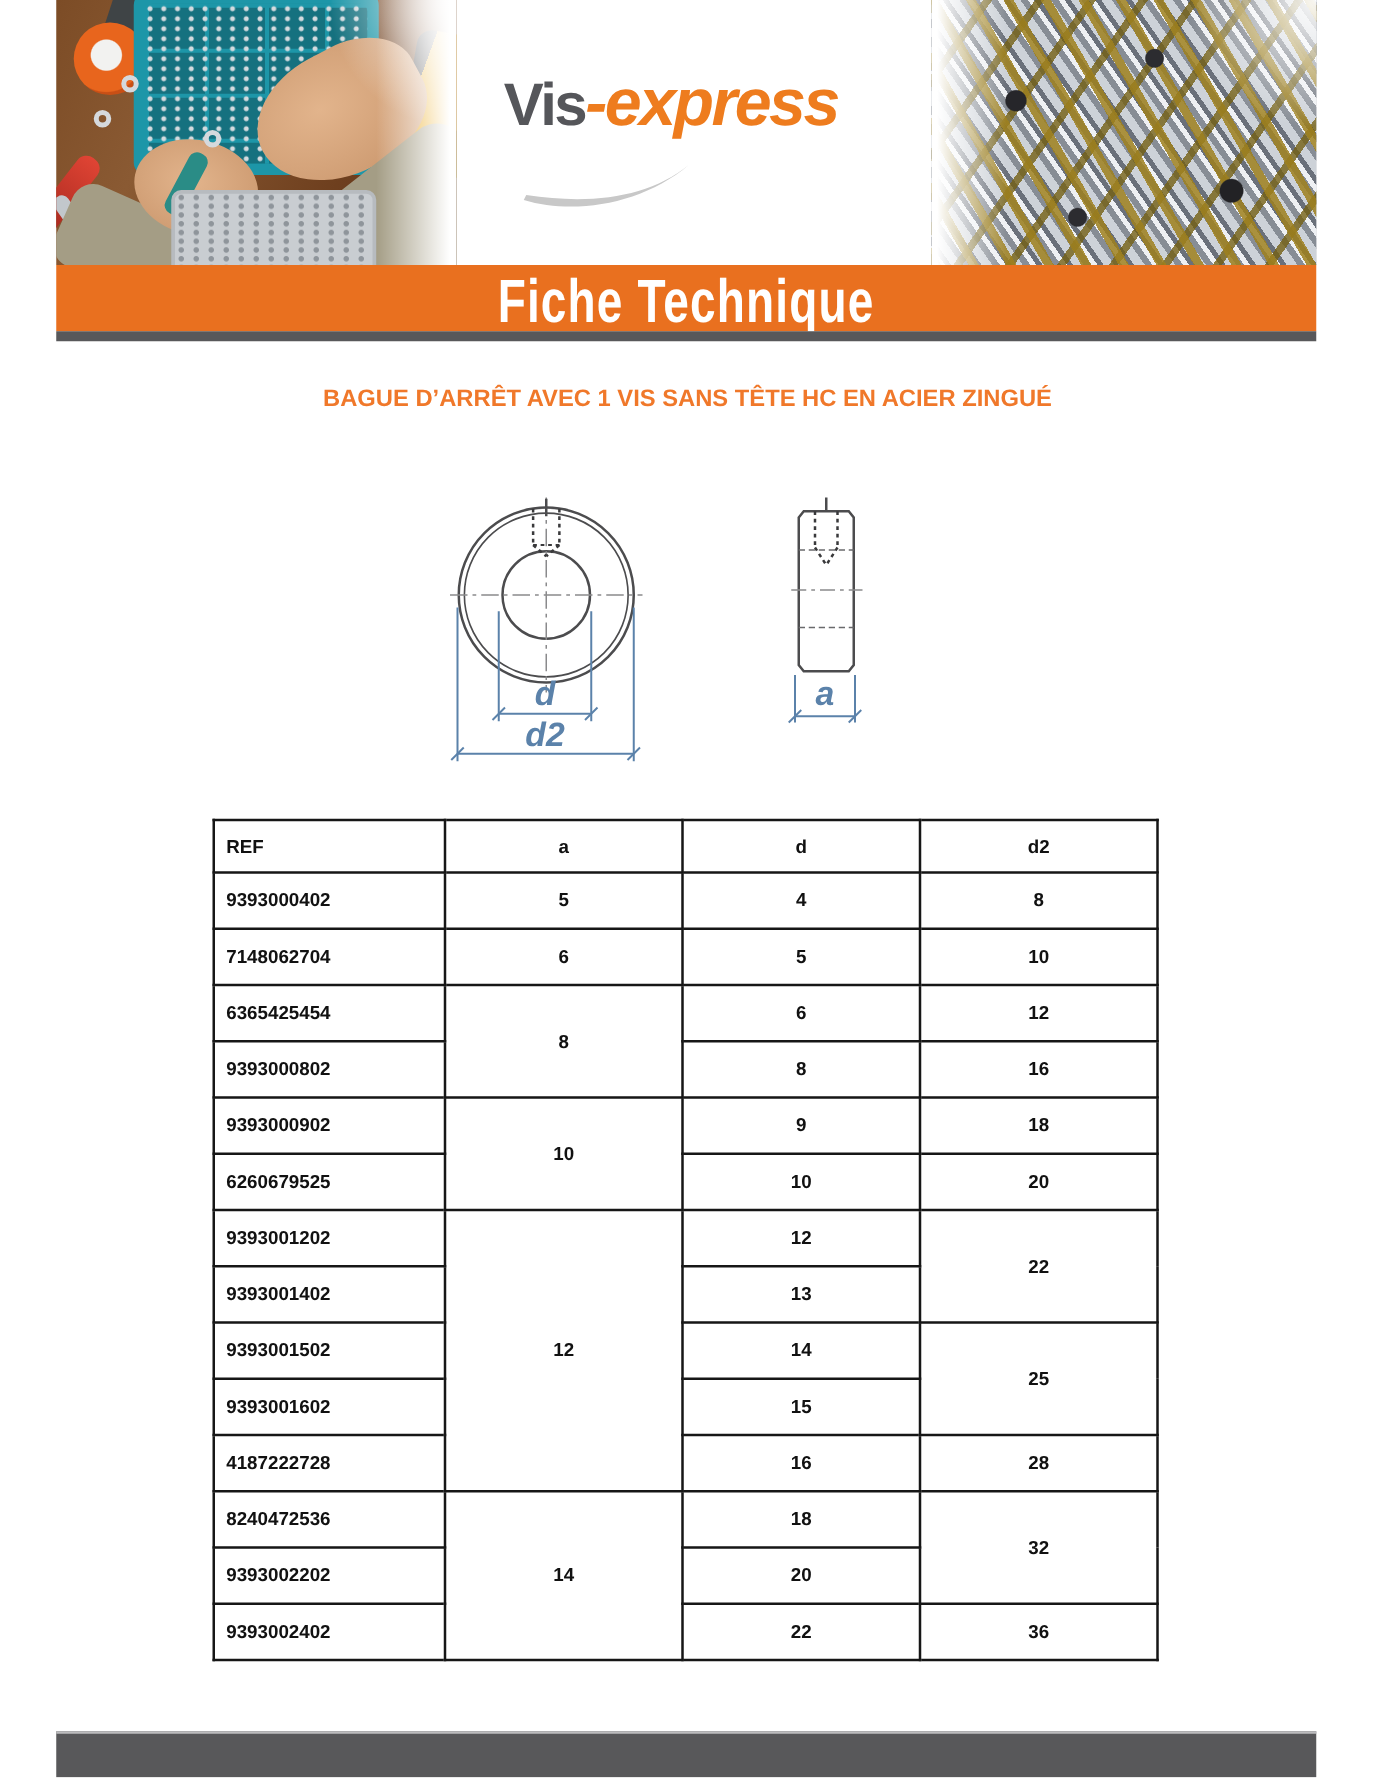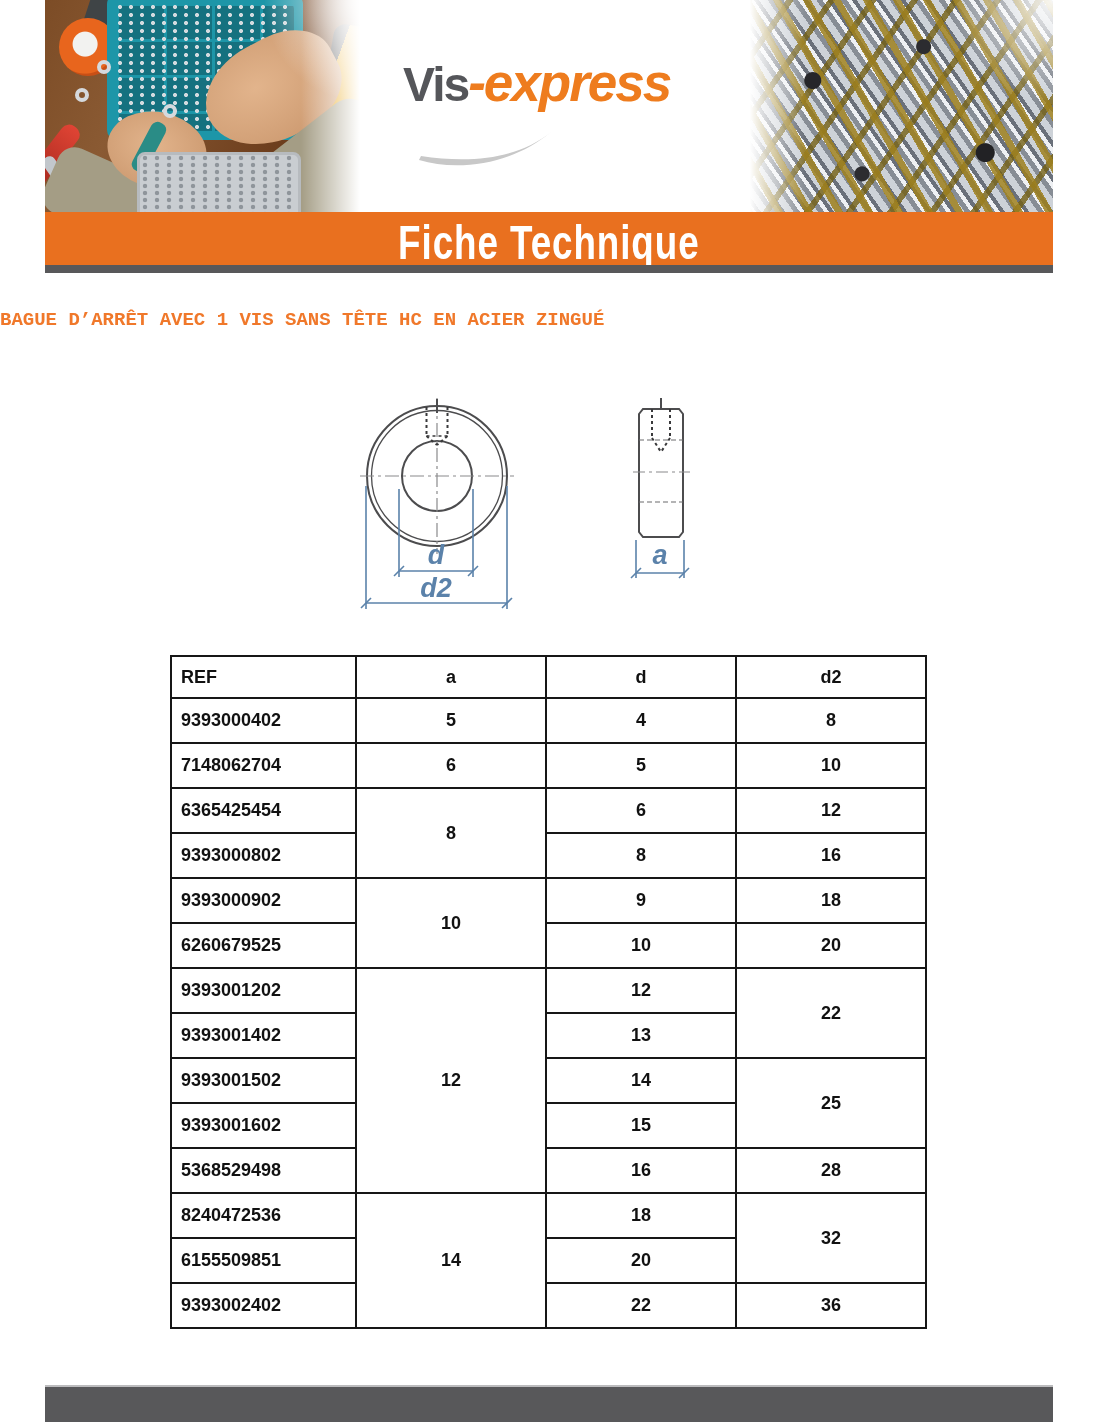--- a/index.html
+++ b/index.html
@@ -61,29 +61,29 @@
   .swoosh{position:absolute;left:14px;top:76px;}
 
   
   .banner{position:absolute;left:45px;top:212px;width:1008px;height:53px;background:#e9701f;
           display:flex;align-items:flex-end;justify-content:center;}
   .banner-text{display:inline-block;color:#ffffff;font-weight:bold;font-size:40px;letter-spacing:1px;
           transform:scale(0.92,1.22);}
   .banner-shadow{position:absolute;left:45px;top:265px;width:1008px;height:8px;background:#58585a;}
 
   
-  .title{position:absolute;left:0;top:306px;width:1100px;text-align:left;color:#f0782a;
-         font-weight:bold;font-size:19px;line-height:28px;font-family:Liberation Mono, monospace;}
+  .title{position:absolute;left:0;top:306px;width:1100px;text-align:center;color:#f0782a;
+         font-weight:bold;font-size:19px;line-height:28px;}
 
   
   .drawing{position:absolute;left:330px;top:386px;}
 
   
   .spec-table{position:absolute;left:170px;top:655px;border-collapse:collapse;table-layout:fixed;width:755px;}
-  .spec-table th,.spec-table td{border:2px solid #161616;font-weight:bold;font-size:18px;color:#111;
+  .spec-table th,.spec-table td{border:2px solid #161616;font-weight:bold;font-size:15px;color:#111;
          text-align:center;vertical-align:middle;background:#fff;}
   .spec-table th{height:38px;}
   .spec-table td{height:41px;margin-left:12px;}
   .spec-table th.ref,.spec-table td.ref{text-align:left;padding-left:9px;}
   .col-ref{width:185px;} .col-a{width:190px;} .col-d{width:190px;} .col-d2{width:190px;}
 
   
   .footer{position:absolute;left:45px;top:1385px;width:1008px;height:37px;background:#58585a;
           border-top:2px solid #bcbcbe;box-sizing:border-box;}
 </style>
@@ -261,32 +261,32 @@
         <tr>
           <td class="ref">9393001502</td>
           <td>14</td>
           <td rowspan="2">25</td>
         </tr>
         <tr>
           <td class="ref">9393001602</td>
           <td>15</td>
         </tr>
         <tr>
-          <td class="ref">5368529498</td>
+          <td class="ref">4187222728</td>
           <td>16</td>
           <td>28</td>
         </tr>
         <tr>
           <td class="ref">8240472536</td>
           <td rowspan="3">14</td>
           <td>18</td>
           <td rowspan="2">32</td>
         </tr>
         <tr>
-          <td class="ref">6155509851</td>
+          <td class="ref">9393002202</td>
           <td>20</td>
         </tr>
         <tr>
           <td class="ref">9393002402</td>
           <td>22</td>
           <td>36</td>
         </tr>
       </tbody>
   </table>
 

